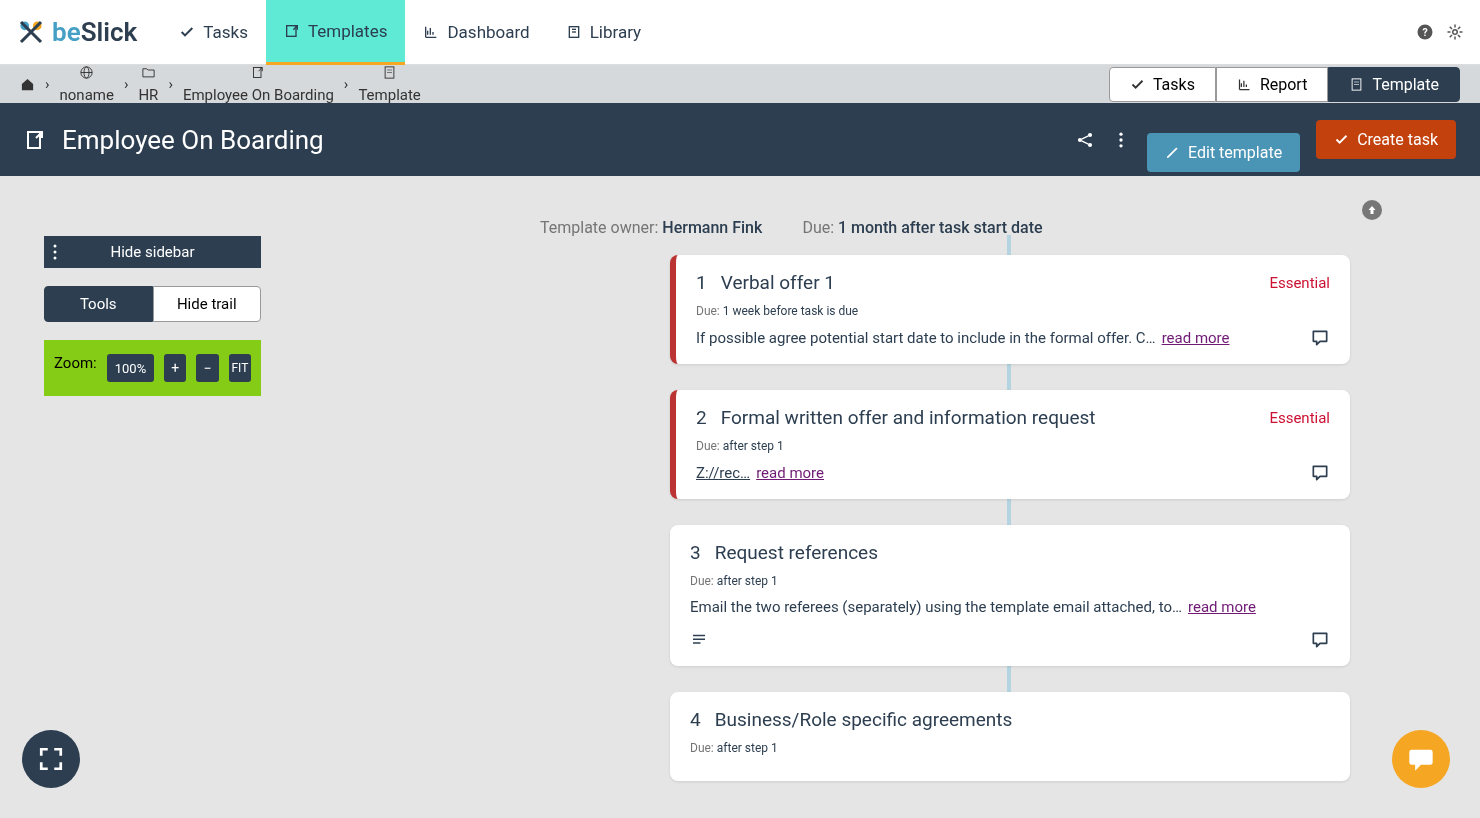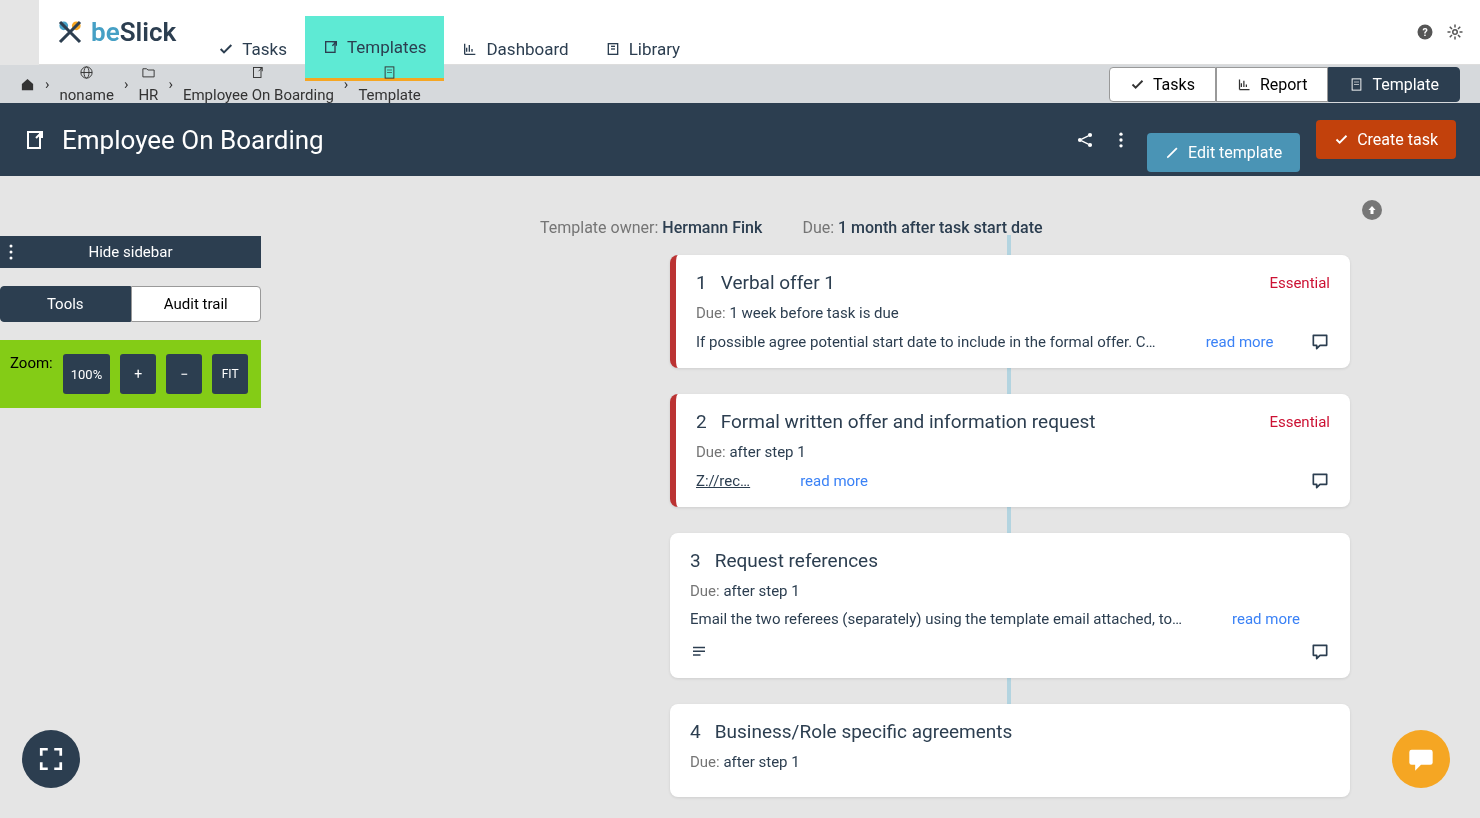--- a/index.html
+++ b/index.html
@@ -1,19 +1,19 @@
 <!DOCTYPE html>
 <html><head>
   <meta charset="utf-8">
   <style>
     * { margin: 0; padding: 0; box-sizing: border-box; font-family: -apple-system, BlinkMacSystemFont, 'Segoe UI', Roboto, sans-serif; }
     body { background: #e5e5e5; width: 1480px; height: 818px; overflow: hidden; position: relative; }
     
     
-    .topnav { background: #fff; height: 65px; display: flex; padding: 16px 16px; border-bottom: 1px solid #ddd; margin-left: 39px; }
+    .topnav { background: #fff; height: 65px; display: flex; align-items: center; padding: 16px 16px; border-bottom: 1px solid #ddd; }
     .logo { display: flex; align-items: center; font-size: 26px; font-weight: 600; color: #2c3e50; margin-right: 24px; }
     .logo-icon { width: 30px; height: 30px; margin-right: 6px; }
     .be { color: #46a0c5; }
     .navitem { display: flex; align-items: center; padding: 0 18px; height: 65px; font-size: 17px; color: #2c3e50; cursor: pointer; }
     .navitem.active { border-bottom: 3px solid #f5a623; background: #5eead4; }
     .navitem-icon { margin-right: 8px; width: 16px; height: 16px; }
     .topnav-right { margin-left: auto; display: flex; align-items: center; gap: 12px; }
     .help-icon, .gear-icon { width: 18px; height: 18px; cursor: pointer; color: #555; }
     
     
@@ -30,50 +30,50 @@
     
     
     .header-bar { background: #2c3e50; height: 73px; display: flex; align-items: center; padding: 0 24px; color: #fff; }
     .header-title { font-size: 26px; font-weight: 400; display: flex; align-items: center; gap: 14px; }
     .header-actions { margin-left: auto; display: flex; align-items: center; gap: 16px; }
     .icon-btn { background: none; border: none; color: #fff; cursor: pointer; width: 20px; height: 20px; }
     .btn-edit { background: #4a94b5; color: #fff; border: none; padding: 10px 18px; border-radius: 4px; font-size: 16px; cursor: pointer; display: flex; align-items: center; gap: 8px; margin-top: 26px; }
     .btn-create { background: #c2410c; color: #fff; border: none; padding: 10px 18px; border-radius: 4px; font-size: 16px; cursor: pointer; display: flex; align-items: center; gap: 8px; }
     
     
-    .sidebar { position: absolute; left: 0; top: 236px; width: 261px; }
+    .sidebar { position: absolute; left: 0; top: 236px; width: 261px; padding-left: 44px; }
     .hide-sidebar { background: #2c3e50; color: #fff; text-align: center; padding: 7px; font-size: 15px; cursor: pointer; position: relative; }
     .hide-sidebar-dots { position: absolute; left: 8px; top: 50%; transform: translateY(-50%); }
     .tool-tabs { display: flex; margin-top: 18px; }
     .tool-tab { flex: 1; text-align: center; padding: 8px; font-size: 15px; cursor: pointer; border: 1px solid #999; }
     .tool-tab.active { background: #2c3e50; color: #fff; border-color: #2c3e50; }
     .tool-tab:first-child { border-radius: 4px 0 0 4px; }
     .tool-tab:last-child { border-radius: 0 4px 4px 0; background: #fff; }
     .zoom-bar { background: #84cc16; padding: 14px 10px; margin-top: 18px; display: flex; align-items: flex-start; gap: 10px; font-size: 15px; }
-    .zoom-btn { background: #2c3e50; color: #fff; border: none; width: 36px; height: 40px; border-radius: 3px; cursor: pointer; font-size: 14px; display: flex; align-items: center; justify-content: center; }
+    .zoom-btn { background: #2c3e50; color: #fff; border: none; width: 36px; height: 28px; border-radius: 3px; cursor: pointer; font-size: 14px; display: flex; align-items: center; justify-content: center; }
     .zoom-btn.pct { width: auto; padding: 0 8px; font-size: 13px; }
     
     
     .main { position: absolute; left: 280px; top: 218px; right: 20px; }
     .metadata { display: flex; gap: 40px; font-size: 16px; color: #757575; margin-bottom: 18px; padding-left: 260px; }
     .meta-val { color: #2c3e50; font-weight: 500; }
     
     .tasks { margin-left: 390px; width: 680px; position: relative; }
     .connector-line { position: absolute; left: 337px; top: -20px; bottom: 0; width: 4px; background: #b3d4e0; }
     
     .task-card { background: #fff; border-radius: 8px; padding: 16px 20px 16px 20px; margin-bottom: 26px; position: relative; box-shadow: 0 1px 3px rgba(0,0,0,0.1); }
     .task-card.essential { border-left: 6px solid #b33; }
     .task-header { display: flex; align-items: center; gap: 14px; margin-bottom: 10px; }
     .task-num { font-size: 19px; color: #2c3e50; }
     .task-title { font-size: 19px; color: #2c3e50; flex: 1; }
     .essential-badge { color: #c13; font-size: 15px; }
-    .task-due { font-size: 15px; color: #757575; margin-bottom: 10px; }
+    .task-due { font-size: 12px; color: #757575; margin-bottom: 10px; }
     .task-due-val { color: #2c3e50; }
     .task-desc { font-size: 15px; color: #2c3e50; display: flex; align-items: center; gap: 6px; }
-    .read-more { color: #3b82f6; cursor: pointer; white-space: nowrap; margin-left: 44px; }
+    .read-more { text-decoration: underline; color: #701a75; cursor: pointer; white-space: nowrap; }
     .comment-icon { width: 20px; height: 20px; margin-left: auto; }
     .task-footer { display: flex; align-items: center; margin-top: 14px; }
     .lines-icon { width: 18px; height: 18px; }
     
     
     .fab-fullscreen { position: absolute; left: 22px; bottom: 30px; width: 58px; height: 58px; border-radius: 50%; background: #2c3e50; display: flex; align-items: center; justify-content: center; cursor: pointer; }
     .fab-chat { position: absolute; right: 30px; bottom: 30px; width: 58px; height: 58px; border-radius: 50%; background: #f5a623; display: flex; align-items: center; justify-content: center; cursor: pointer; }
     .up-circle { position: absolute; right: 98px; top: 200px; width: 20px; height: 20px; background: #777; border-radius: 50%; display: flex; align-items: center; justify-content: center; color: #fff; font-size: 11px; }
   </style>
 </head>
@@ -238,21 +238,21 @@
   <div class="hide-sidebar">
     <svg class="hide-sidebar-dots" width="6" height="18" viewBox="0 0 6 18">
         <circle cx="3" cy="3" r="1.5" fill="#fff"></circle>
         <circle cx="3" cy="9" r="1.5" fill="#fff"></circle>
         <circle cx="3" cy="15" r="1.5" fill="#fff"></circle>
       </svg>
     <span>Hide sidebar</span>
   </div>
   <div class="tool-tabs">
     <div class="tool-tab active">Tools</div>
-    <div class="tool-tab">Audit trail</div>
+    <div class="tool-tab">Hide trail</div>
   </div>
   <div class="zoom-bar">
     <span>Zoom:</span>
     <button class="zoom-btn pct">100%</button>
     <button class="zoom-btn">+</button>
     <button class="zoom-btn">−</button>
     <button class="zoom-btn" style="font-size:12px">FIT</button>
   </div>
 </div>
 

